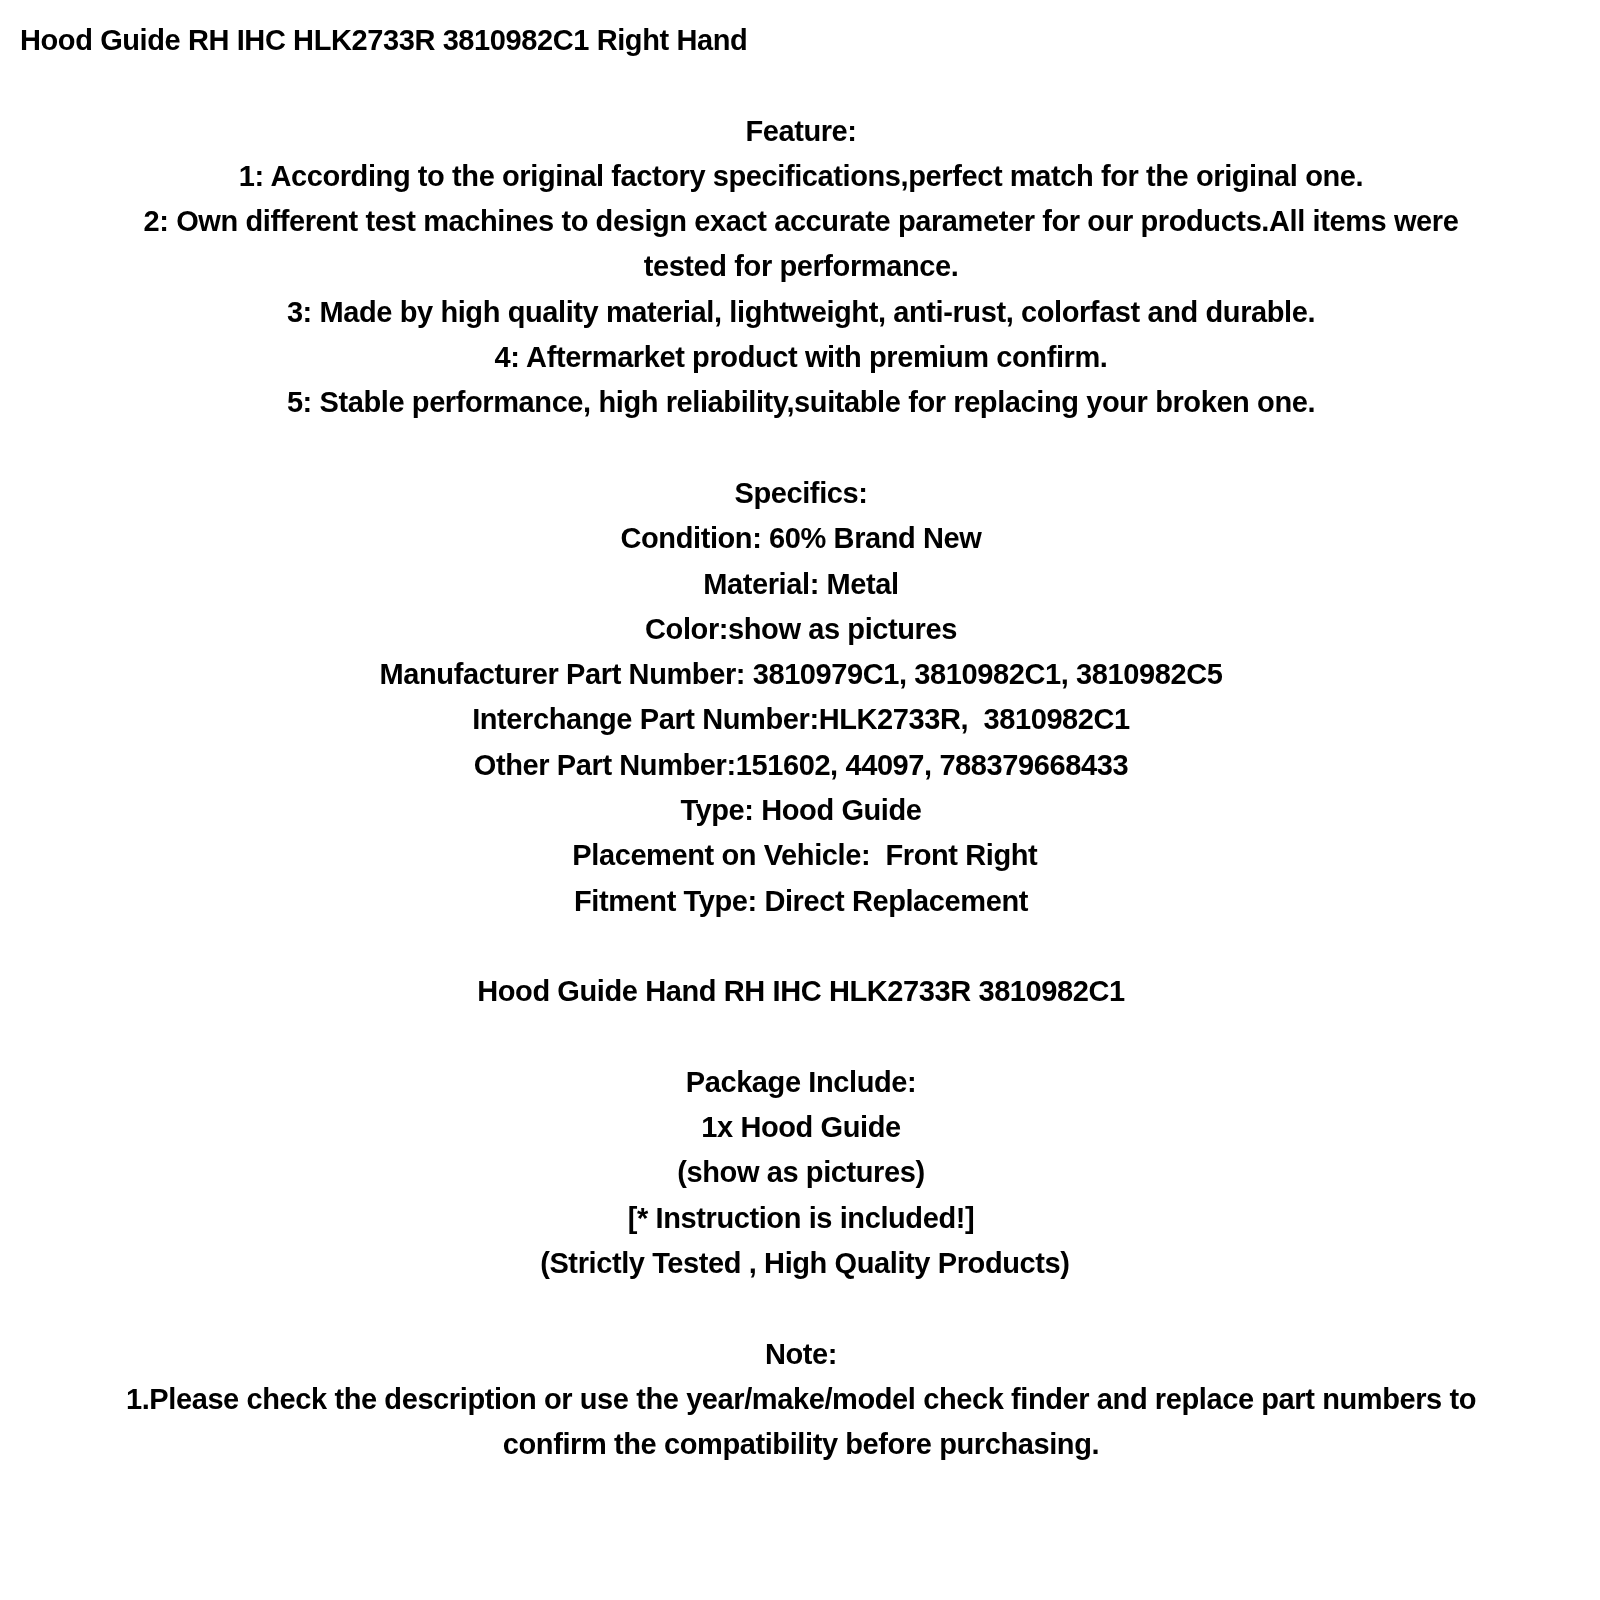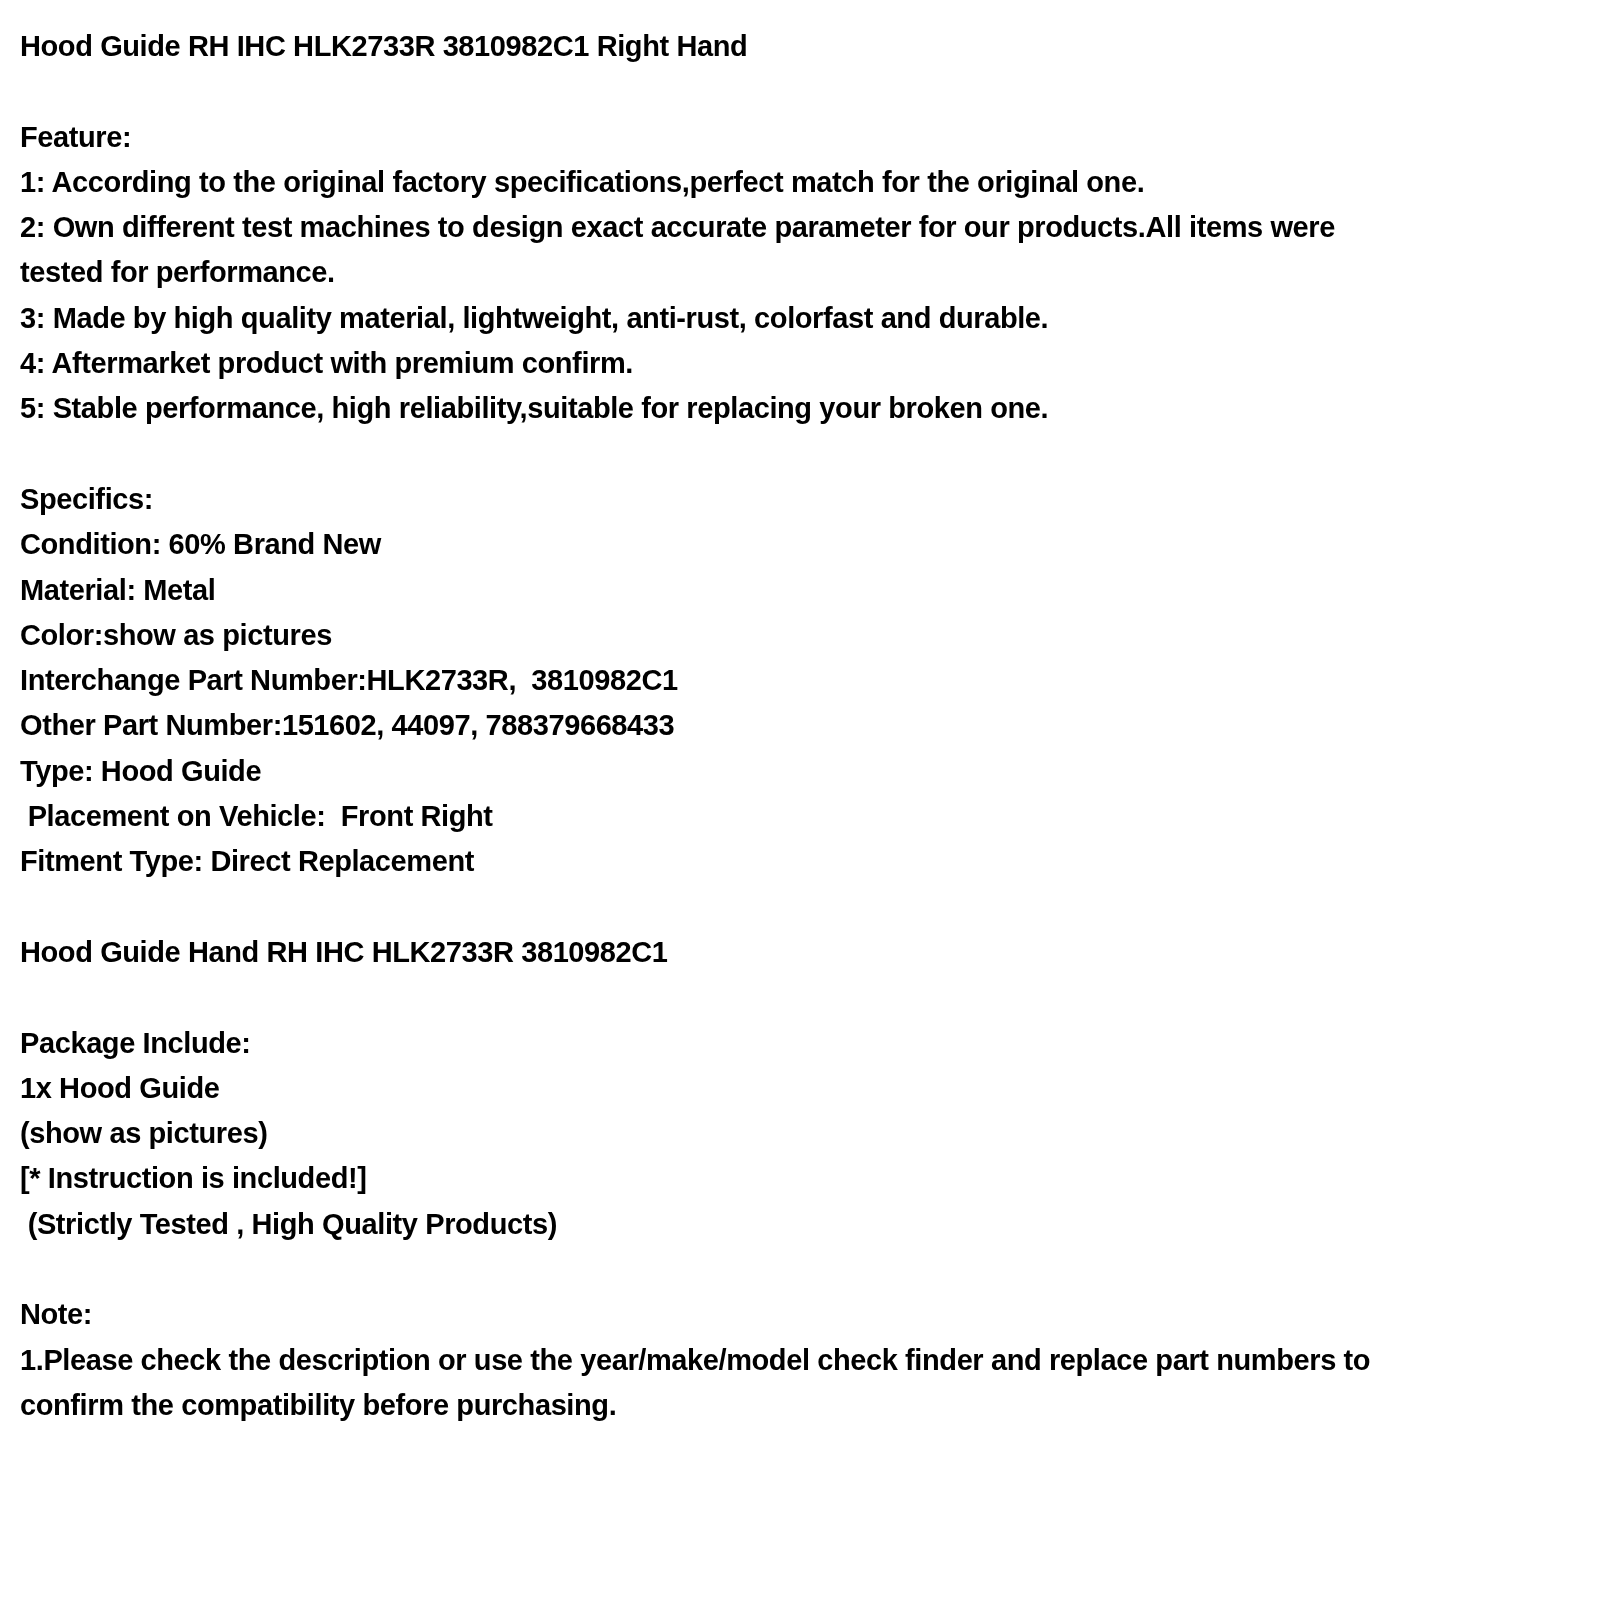--- a/index.html
+++ b/index.html
@@ -9,33 +9,34 @@
   body {
     width: 1600px;
     height: 1600px;
     background: #ffffff;
     overflow: hidden;
   }
   .doc {
     box-sizing: border-box;
     width: 1600px;
     min-height: 1600px;
-    padding: 24px 18px 0 20px;
+    padding: 18px 18px 0 20px;
     font-family: "Liberation Sans", sans-serif;
     font-weight: 700;
     font-size: 29px;
     line-height: 45.3px;
     letter-spacing: -0.4px;
     color: #000000;
   }
   .line {
     white-space: pre;
   }
   .section {
     margin-top: 45.3px; 
+    text-align: center;
   }
 </style>
 </head>
 <body style="background: rgb(255, 255, 255);">
 
 <div class="doc" style="color: rgb(0, 0, 0);">
 
   <div class="line">Hood Guide RH IHC HLK2733R 3810982C1 Right Hand</div>
 
   <div class="section">
@@ -46,20 +47,21 @@
     <div class="line">3: Made by high quality material, lightweight, anti-rust, colorfast and durable.</div>
     <div class="line">4: Aftermarket product with premium confirm.</div>
     <div class="line">5: Stable performance, high reliability,suitable for replacing your broken one.</div>
   </div>
 
   <div class="section">
     <div class="line">Specifics:</div>
     <div class="line">Condition: 60% Brand New</div>
     <div class="line">Material: Metal</div>
     <div class="line">Color:show as pictures</div>
+    <div class="line">Manufacturer Part Number: 3810979C1, 3810982C1, 3810982C5</div>
     <div class="line">Interchange Part Number:HLK2733R,  3810982C1</div>
     <div class="line">Other Part Number:151602, 44097, 788379668433</div>
     <div class="line">Type: Hood Guide</div>
     <div class="line"> Placement on Vehicle:  Front Right</div>
     <div class="line">Fitment Type: Direct Replacement</div>
   </div>
 
   <div class="section">
     <div class="line">Hood Guide Hand RH IHC HLK2733R 3810982C1</div>
   </div>

